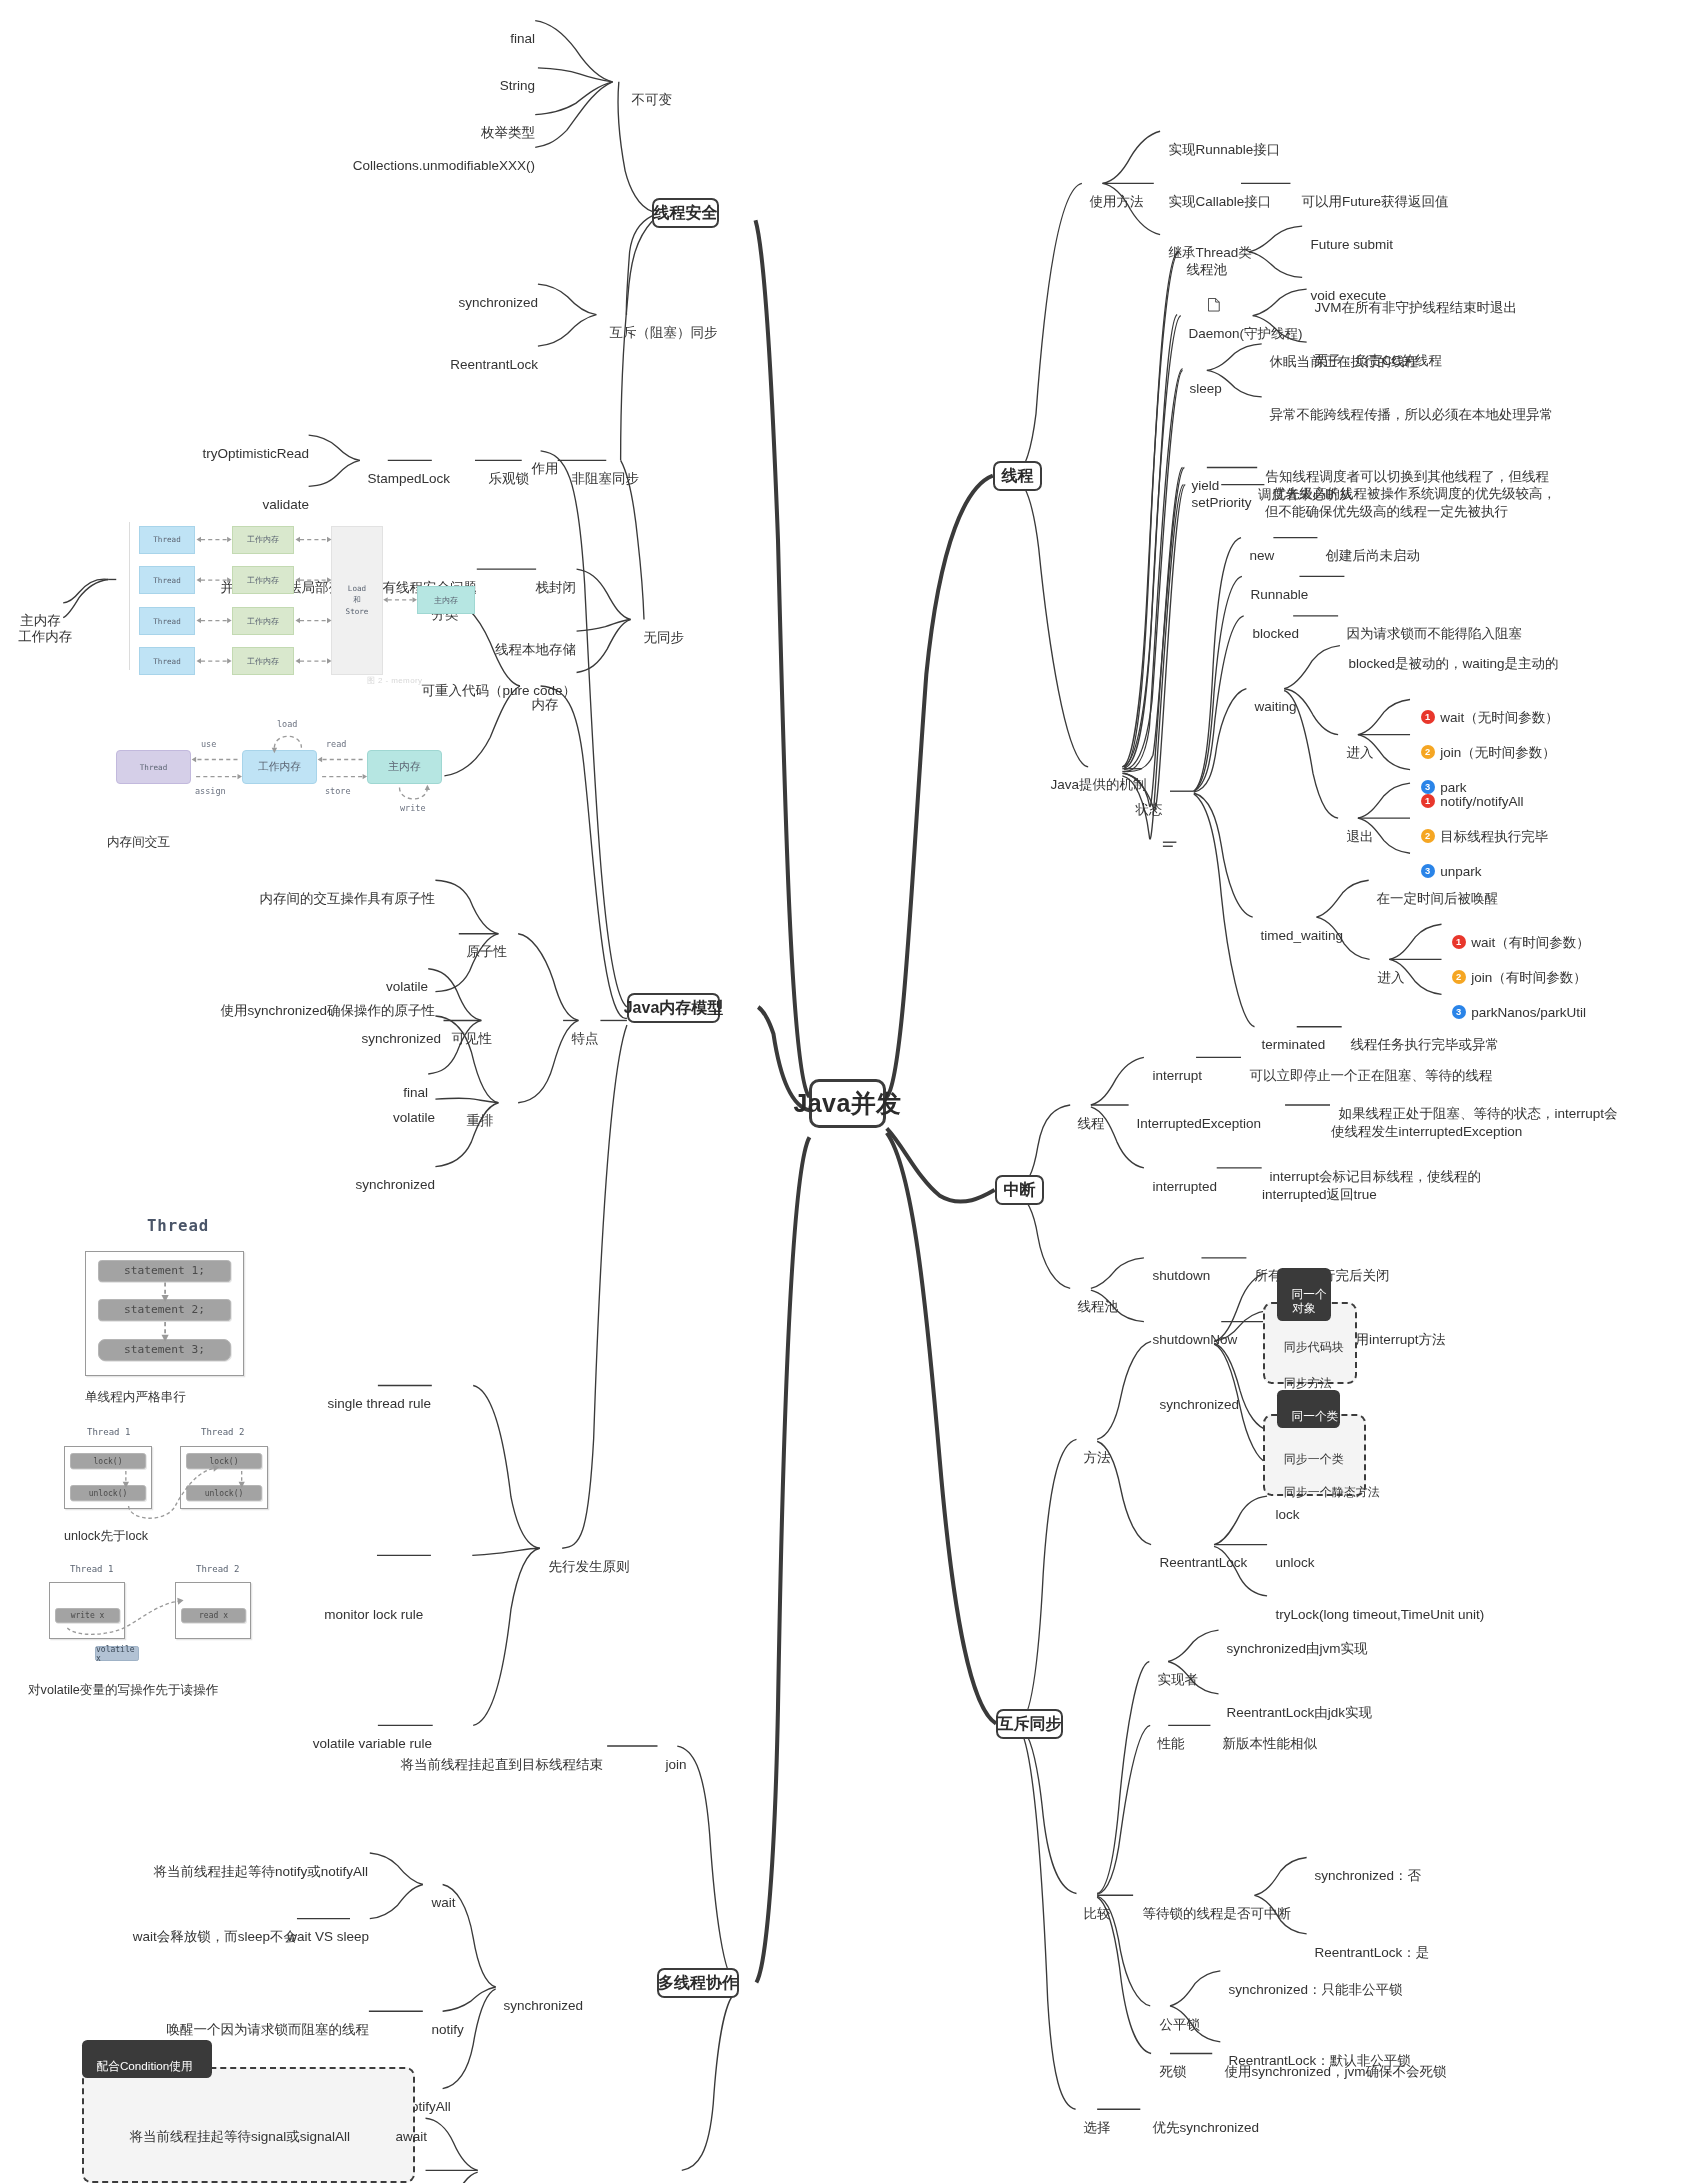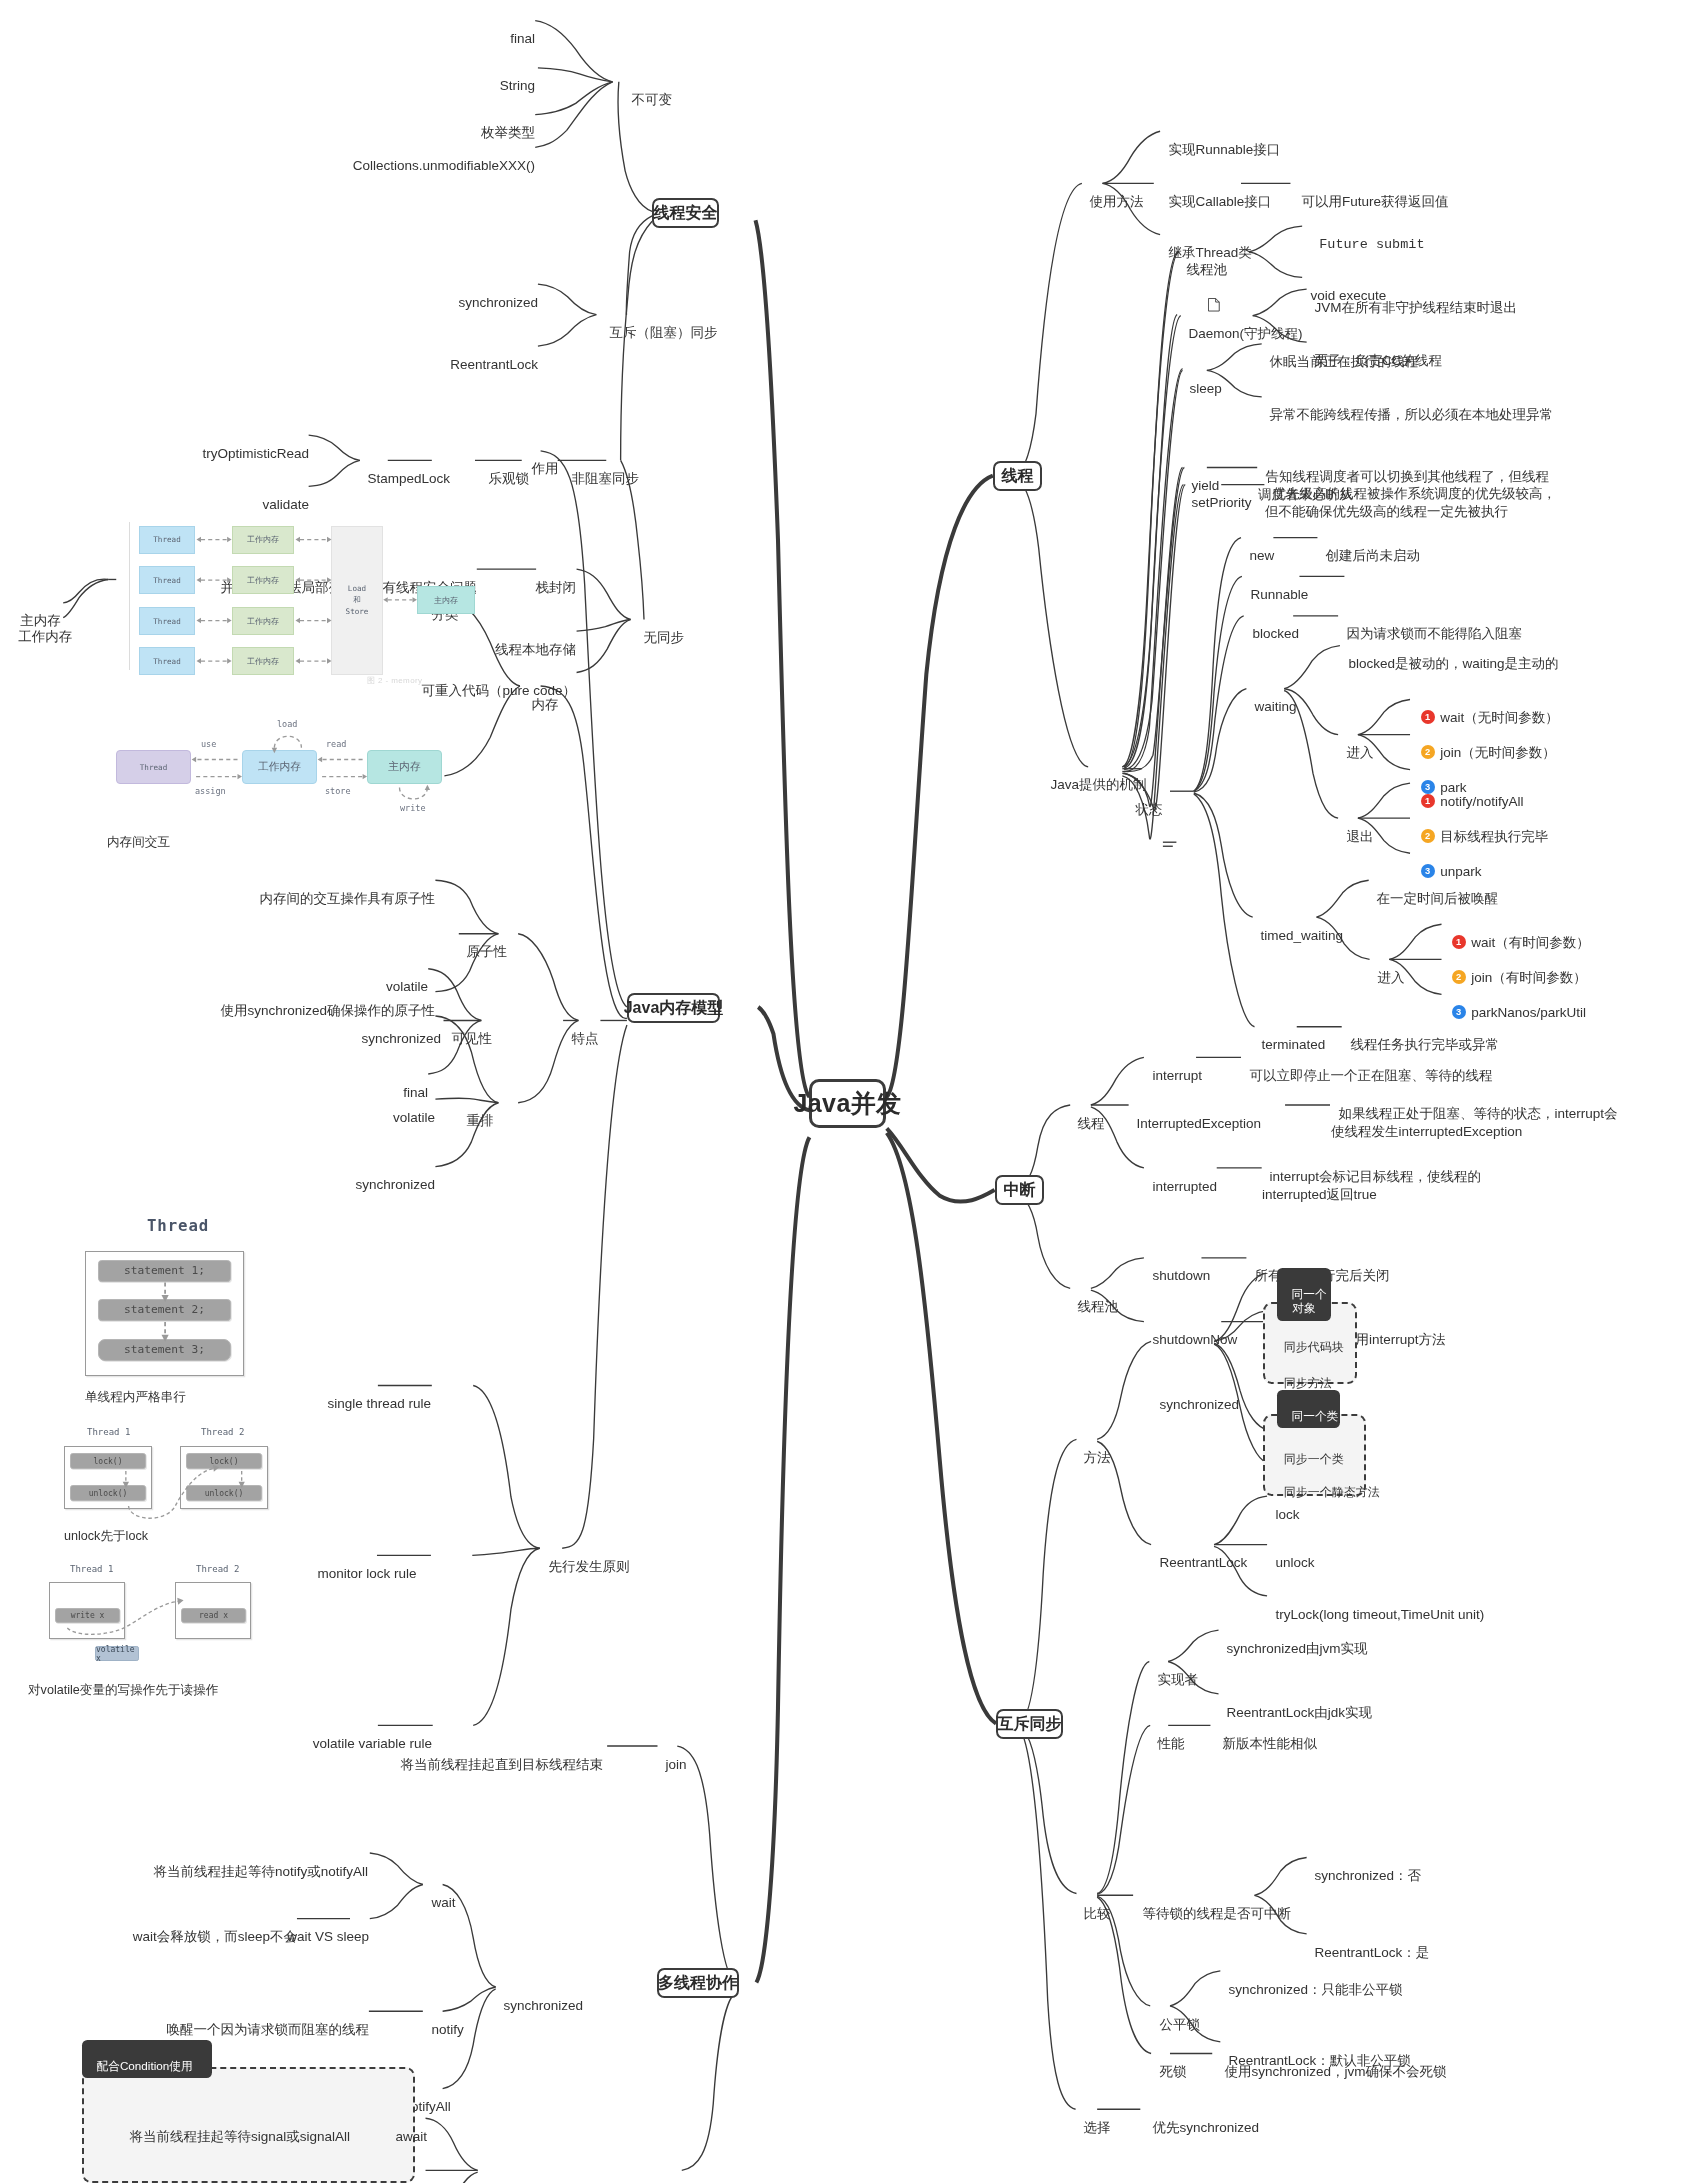--- a/index.html
+++ b/index.html
@@ -513,21 +513,21 @@
   <span>重排</span></div>
 <div class="node leaf tag-left" style="left:300px; top:1091px; width:135px; text-align:right;">
   <span>volatile</span></div>
 <div class="node leaf tag-left" style="left:287px; top:1158px; width:148px; text-align:right;">
   <span>synchronized</span></div>
 
 <div class="node leaf tag-right" style="left:541px; top:1540px;">
   <span>先行发生原则</span></div>
 <div class="node leaf tag-left" style="left:310px; top:1377px; width:121px; text-align:right;">
   <span>single thread rule</span></div>
-<div class="node leaf tag-left" style="left:310px; top:1547px; width:120px; text-align:left;">
+<div class="node leaf tag-left" style="left:310px; top:1588px; width:120px; text-align:center;">
   <span>monitor lock rule</span></div>
 <div class="node leaf tag-left" style="left:301px; top:1717px; width:131px; text-align:right;">
   <span>volatile variable rule</span></div>
 
 <div class="tlabel big" style="left:147px; top:1216px;">
   <span>Thread</span></div>
 <div class="frame" style="left:85px; top:1251px; width:159px; height:125px;"></div>
 <div class="stmt" style="left:98px; top:1260px; width:133px; height:21.6px;">
   <span>statement 1;</span>
     </div>
@@ -624,21 +624,21 @@
   <span>Java提供的机制</span></div>
 
 <div class="node leaf tag-right" style="left:1179px; top:243px;">
   <span>线程池</span>
   <span class="icon-note">
     <svg viewBox="0 0 26 30" width="11.7" height="13.5">
           <path d="M1 1 H17 L25 9 V29 H1 Z M17 1 V9 H25" fill="none" stroke="#3a3a3a" stroke-width="2"></path>
         </svg>
   </span>
 </div>
-<div class="node leaf tag-right" style="left:1303px; top:218px;font-family:Liberation Mono, monospace;">
+<div class="node leaf tag-right" style="left:1303px; top:218px;">
   <span>Future submit</span></div>
 <div class="node leaf tag-right" style="left:1303px; top:269px;">
   <span>void execute</span></div>
 
 <div class="node leaf tag-right" style="left:1181px; top:307px;">
   <span>Daemon(守护线程)</span></div>
 <div class="node leaf tag-right" style="left:1307px; top:281px;">
   <span>JVM在所有非守护线程结束时退出</span></div>
 <div class="node leaf tag-right" style="left:1307px; top:334px;">
   <span>栗子：负责CC的线程</span></div>

